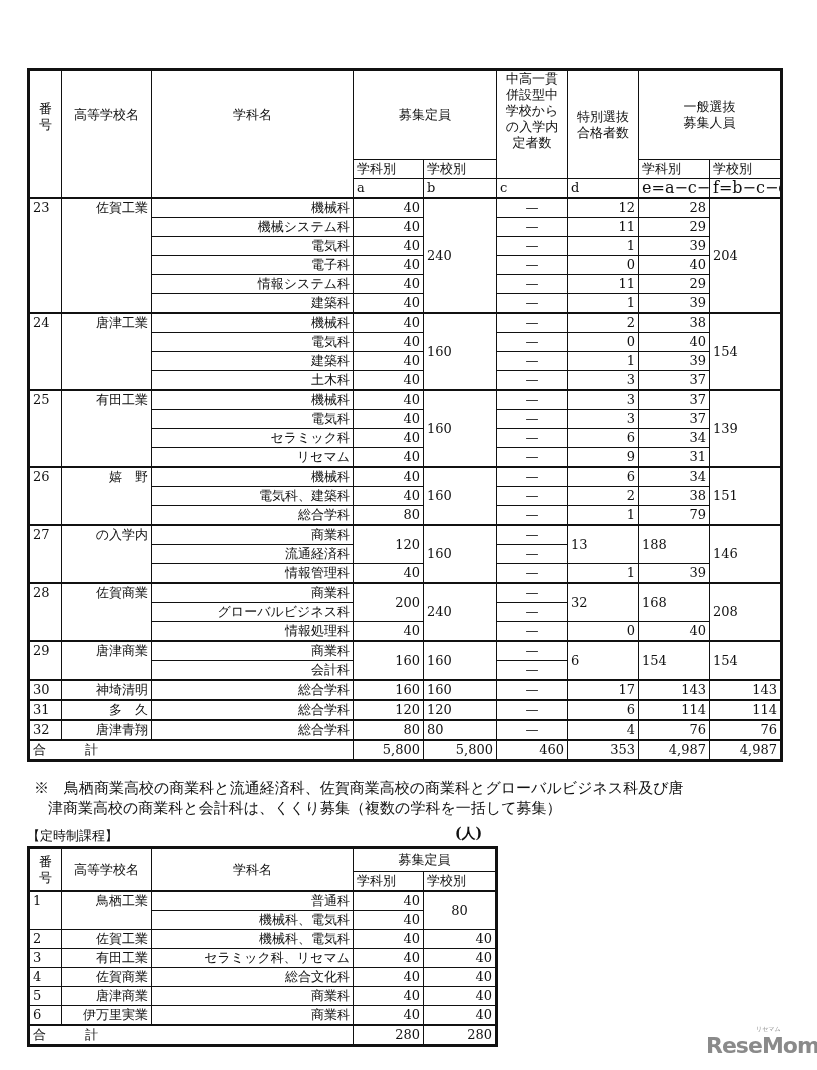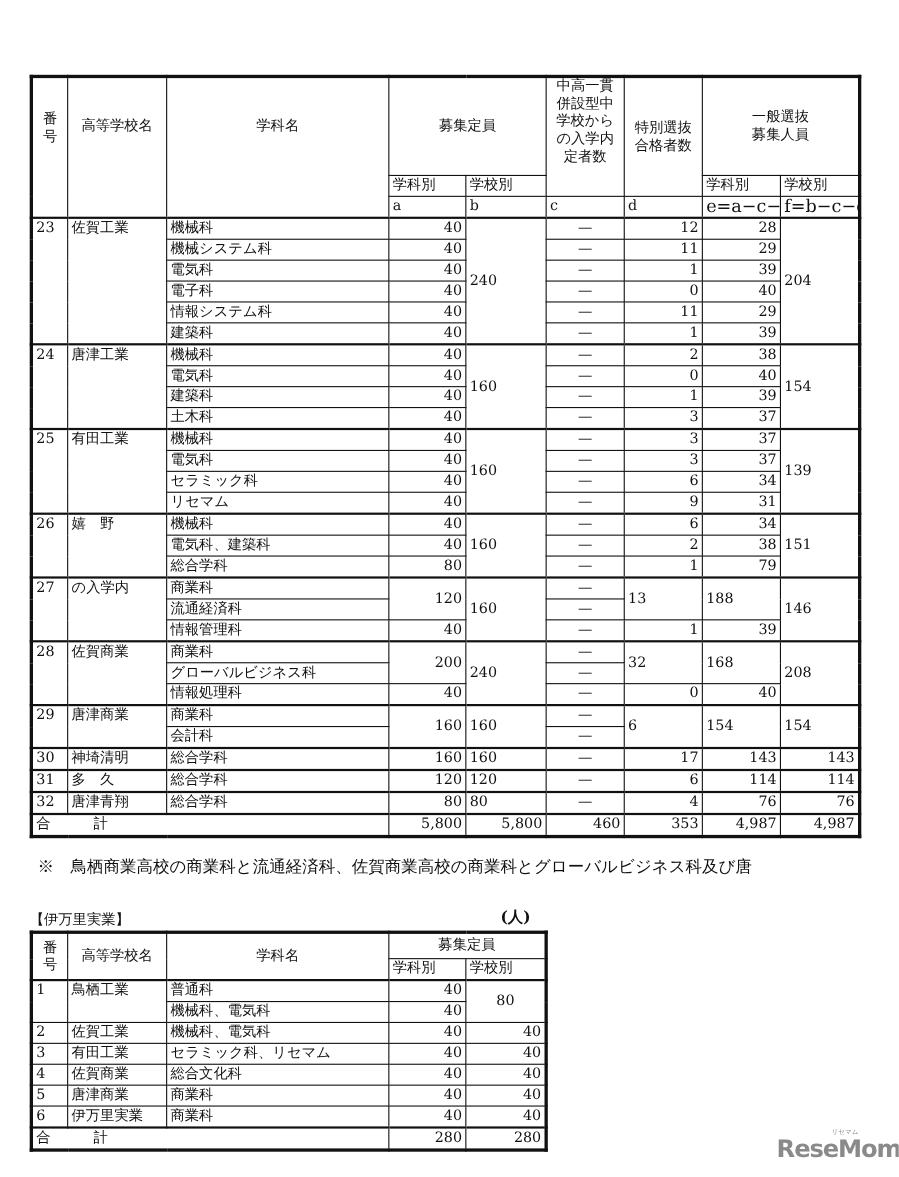--- a/index.html
+++ b/index.html
@@ -5,21 +5,21 @@
   html, body { margin:0; padding:0; background:#ffffff; }
   body { width:817px; height:1070px; position:relative; overflow:hidden;
          font-family:"DejaVu Serif","Liberation Serif",serif; color:#111; }
   table { border-collapse:collapse; table-layout:fixed; position:absolute; }
   td { border:1px solid #111; padding:0 3px; font-size:13px; line-height:18px;
        height:18px; white-space:nowrap; overflow:hidden; }
   #main { left:27px; top:68px; width:753px; border:3px solid #111; }
   #main td.hdr { text-align:center; vertical-align:middle; line-height:16px; }
   .c { text-align:left; }
   .r { text-align:right; }
-  .l { text-align:left; }
+  .l { text-align:right; }
   .thickT { border-top:2px solid #111; }
   .dash { text-align:center; }
   #note { position:absolute; left:34px; top:778px; font-size:15px; line-height:20px;
           width:770px; font-family:"DejaVu Serif","Liberation Serif",serif; }
   #note .l2 { padding-left:14px; }
   #sub-title { position:absolute; left:27px; top:827px; font-size:13px; }
   #unit { position:absolute; left:455px; top:825px; font-size:14px; font-weight:bold; }
   #sub { left:27px; top:846px; width:468px; border:3px solid #111; }
   #sub td.hdr { text-align:center; vertical-align:middle; line-height:16px; }
   #logo { position:absolute; left:706px; top:1033px; font-family:"DejaVu Sans","Liberation Sans",sans-serif;
@@ -306,23 +306,24 @@
         <td class="r thickT">460</td>
         <td class="r thickT">353</td>
         <td class="r thickT">4,987</td>
         <td class="r thickT">4,987</td>
       </tr>
     </tbody>
 </table>
 
 <div id="note">
   <div>※　鳥栖商業高校の商業科と流通経済科、佐賀商業高校の商業科とグローバルビジネス科及び唐</div>
+  <div class="l2">津商業高校の商業科と会計科は、くくり募集（複数の学科を一括して募集）</div>
 </div>
 
-<div id="sub-title">【伊万里実業】</div>
+<div id="sub-title">【定時制課程】</div>
 <div id="unit">(人)</div>
 
 <table id="sub">
   <colgroup>
     <col style="width:33px">
       <col style="width:90px">
       <col style="width:202px">
     <col style="width:70px">
       <col style="width:73px">
   </colgroup>

